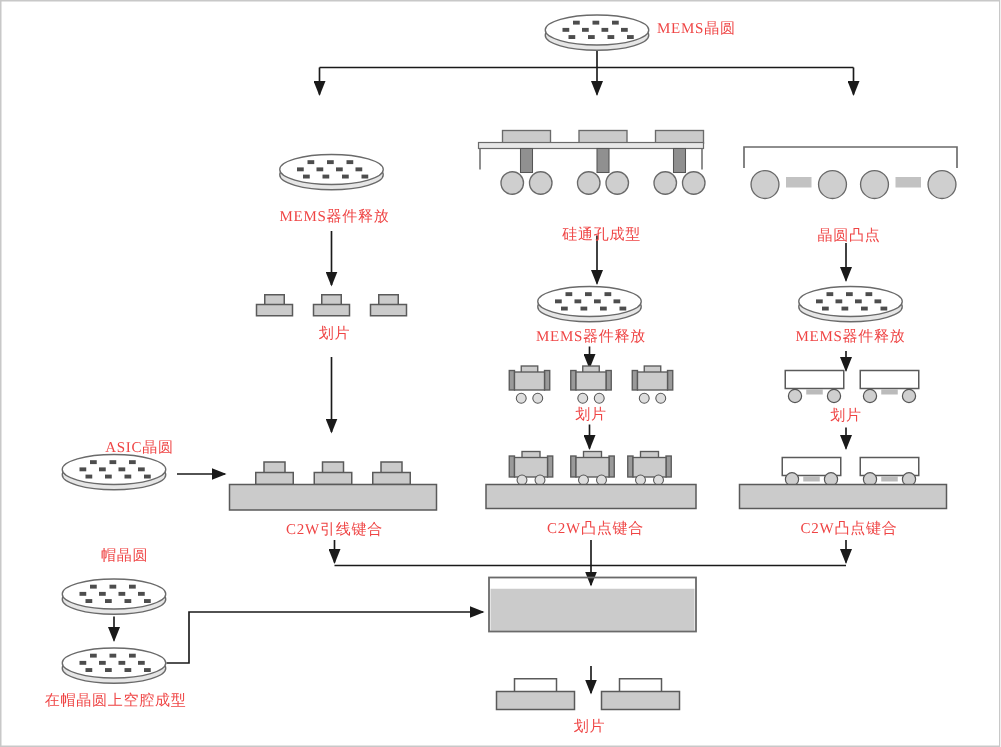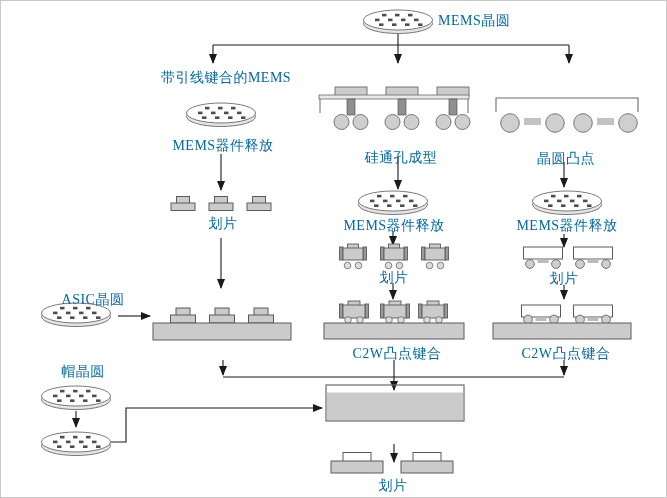--- a/index.html
+++ b/index.html
@@ -8,22 +8,22 @@
     width:667px;height:498px;
     background:#ffffff;
     border:1px solid #c8c8c8;
     box-sizing:border-box;
     font-family:"Liberation Serif","DejaVu Serif",serif;
     overflow:hidden;
   }
   #gfx{position:absolute;left:0;top:0;}
   .lbl{
     position:absolute;
-    font-size:14px;
-    color:#0369a1;
+    font-size:10px;
+    color:#ef4444;
     white-space:nowrap;
     transform:translateX(-50%);
     letter-spacing:.5px;
   }
   .lbl.leftalign{transform:none;}
 </style>
 </head>
 <body>
 
 <div id="stage">
@@ -224,33 +224,34 @@
     <g>
       <rect x="342" y="451.5" width="28" height="9.5" fill="#ffffff" stroke="#5a5a5a" stroke-width="1"></rect>
       <rect x="330" y="460" width="52" height="12" fill="#cbcbcb" stroke="#5a5a5a" stroke-width="1"></rect>
       <rect x="412" y="451.5" width="28" height="9.5" fill="#ffffff" stroke="#5a5a5a" stroke-width="1"></rect>
       <rect x="400" y="460" width="52" height="12" fill="#cbcbcb" stroke="#5a5a5a" stroke-width="1"></rect>
     </g>
   </svg>
 
   <div class="lbl leftalign" style="left:437px;top:11px">MEMS晶圆</div>
 
-  <div class="lbl" style="left:225px;top:68px">带引线键合的MEMS</div>
 
   <div class="lbl" style="left:222px;top:136px">MEMS器件释放</div>
   <div class="lbl" style="left:222px;top:214px">划片</div>
+  <div class="lbl" style="left:222px;top:345px">C2W引线键合</div>
 
   <div class="lbl" style="left:400px;top:148px">硅通孔成型</div>
   <div class="lbl" style="left:393px;top:216px">MEMS器件释放</div>
   <div class="lbl" style="left:393px;top:268px">划片</div>
   <div class="lbl" style="left:396px;top:344px">C2W凸点键合</div>
 
   <div class="lbl" style="left:565px;top:149px">晶圆凸点</div>
   <div class="lbl" style="left:566px;top:216px">MEMS器件释放</div>
   <div class="lbl" style="left:563px;top:269px">划片</div>
   <div class="lbl" style="left:565px;top:344px">C2W凸点键合</div>
 
   <div class="lbl" style="left:92px;top:290px">ASIC晶圆</div>
   <div class="lbl" style="left:82px;top:362px">帽晶圆</div>
+  <div class="lbl" style="left:76px;top:459px">在帽晶圆上空腔成型</div>
 
   <div class="lbl" style="left:392px;top:476px">划片</div>
 
 </div>
 
 </body></html>

